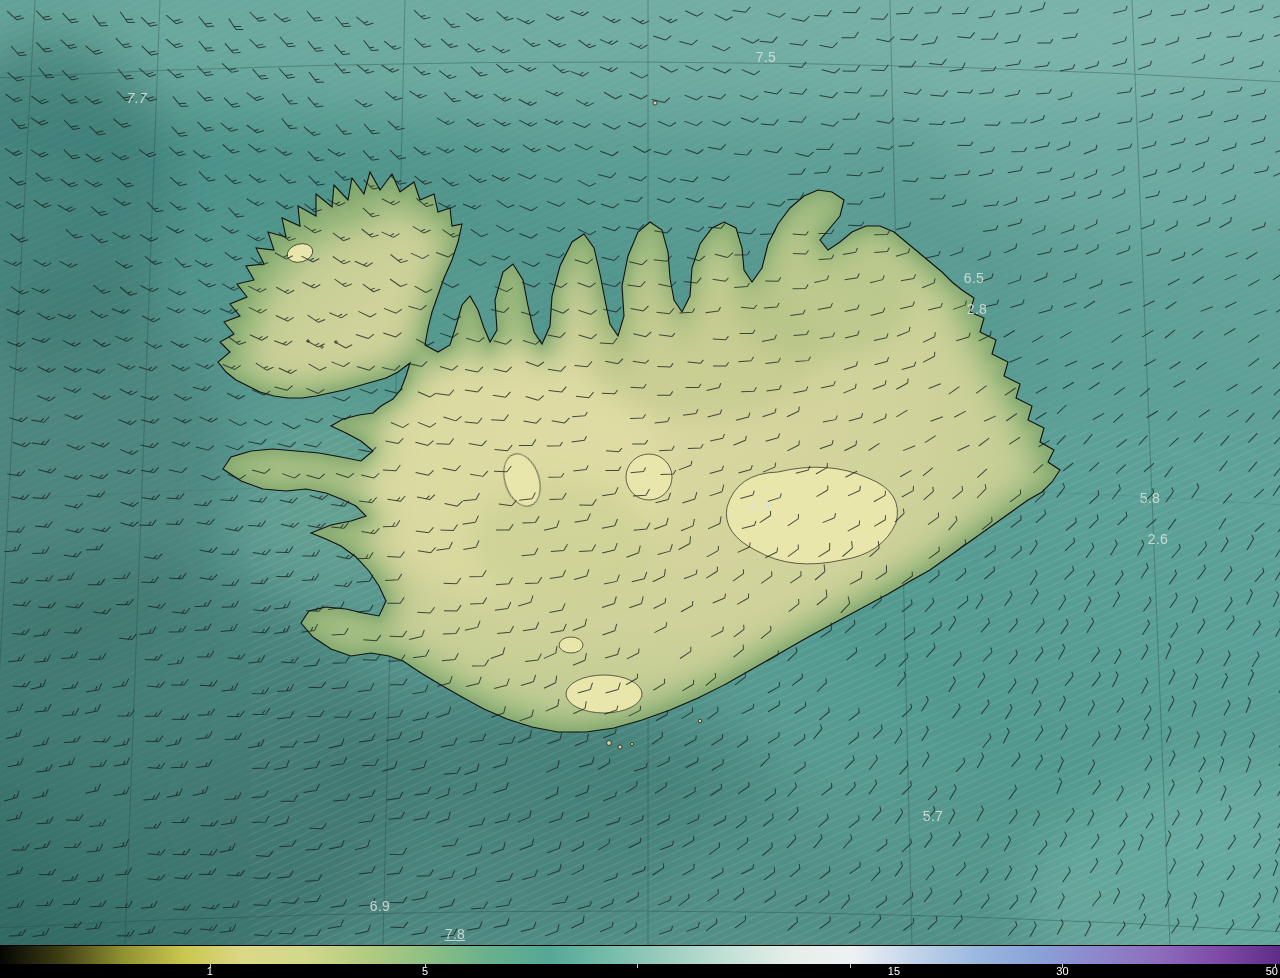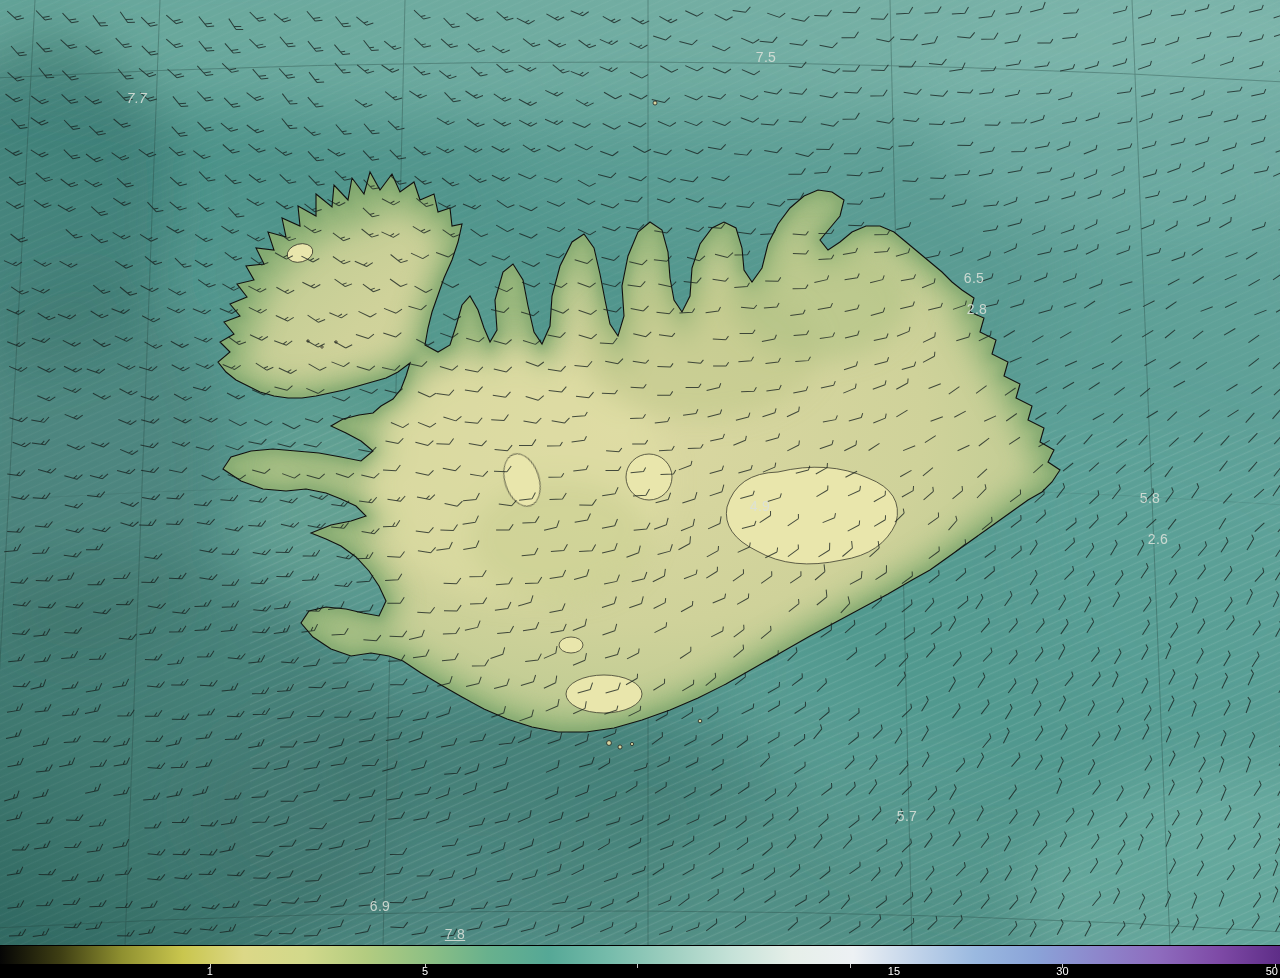--- a/index.html
+++ b/index.html
@@ -1720,21 +1720,21 @@
     </svg>
 
     <div class="labels-layer">
         <span class="contour-label" style="left: 137px; top: 98px; font-style: italic;">7.7</span>
         <span class="contour-label" style="left: 766px; top: 57px;">7.5</span>
         <span class="contour-label" style="left: 974px; top: 278px;">6.5</span>
         <span class="contour-label" style="left: 977px; top: 309px;">2.8</span>
         <span class="contour-label" style="left: 1150px; top: 454px; margin-top: 44px;">5.8</span>
         <span class="contour-label" style="left: 1158px; top: 539px;">2.6</span>
         <span class="contour-label" style="left: 760px; top: 506px;">4.9</span>
-        <span class="contour-label" style="left: 899px; top: 816px; padding-left: 16px;">5.7</span>
+        <span class="contour-label" style="left: 925px; top: 816px; padding-left: 16px;">5.7</span>
         <span class="contour-label" style="left: 380px; top: 906px; text-align: center;">6.9</span>
         <span class="contour-label" style="left: 455px; top: 934px; text-decoration: underline;">7.8</span>
       </div>
   </div>
 
 
   <div class="colorbar">
     <div class="cb-grad" style="background: linear-gradient(90deg, rgb(5, 5, 5), rgb(63, 63, 20), rgb(143, 144, 48), rgb(201, 198, 78), rgb(220, 216, 135), rgb(210, 217, 139), rgb(179, 204, 128), rgb(142, 192, 132), rgb(104, 177, 141), rgb(85, 168, 150), rgb(118, 188, 171), rgb(158, 207, 192), rgb(197, 226, 216), rgb(230, 239, 233), rgb(237, 241, 244), rgb(194, 212, 234), rgb(154, 185, 224), rgb(138, 163, 216), rgb(141, 135, 204), rgb(142, 108, 190), rgb(126, 74, 166), rgb(94, 45, 135));"></div>
     <div class="cb-labels">
         <span class="cb-tick-label" style="left: 16.4%;">1</span>

